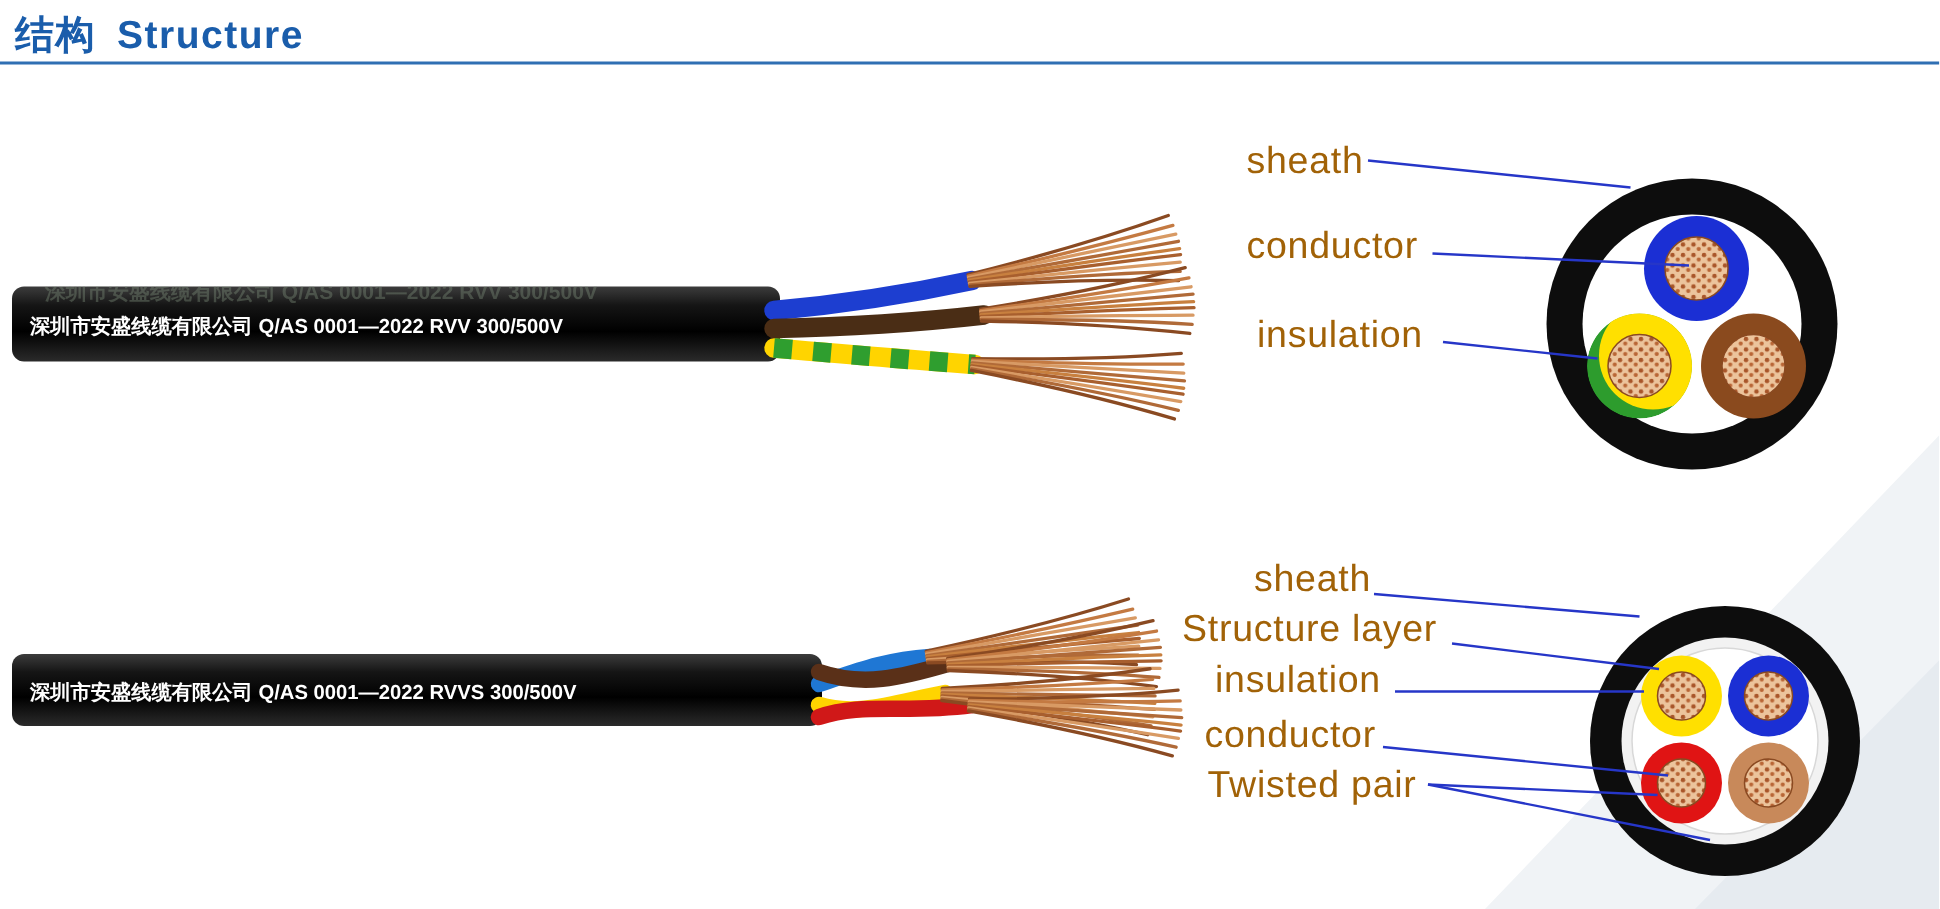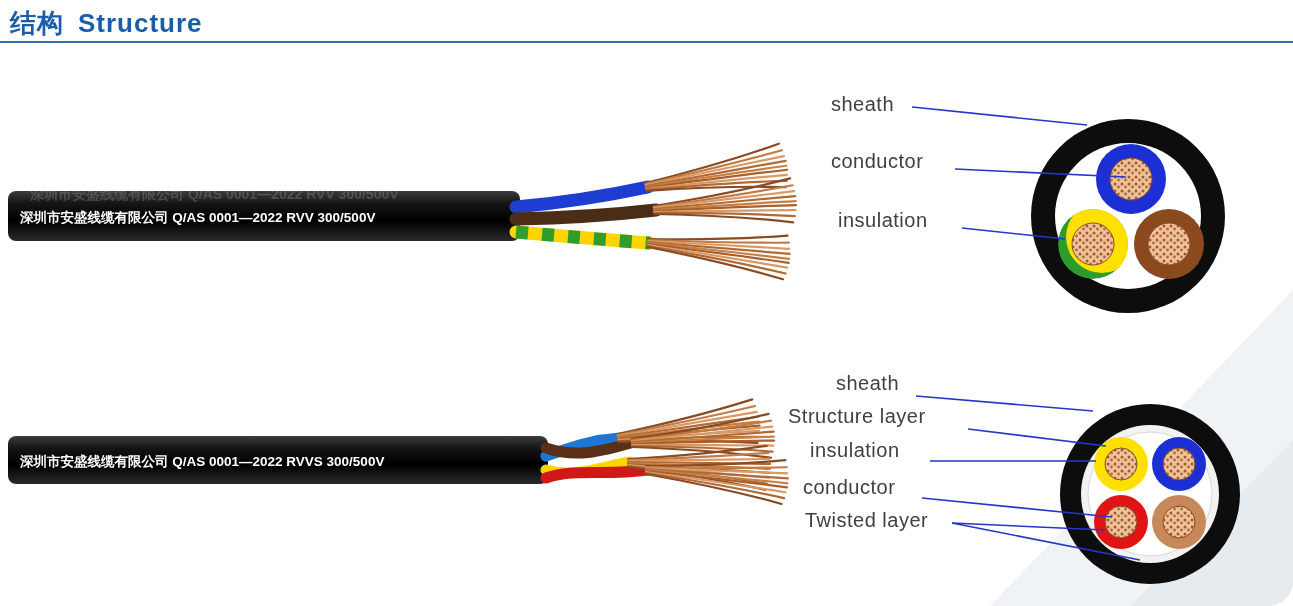--- a/index.html
+++ b/index.html
@@ -1,23 +1,23 @@
 <!DOCTYPE html>
 <html><head>
 <meta charset="utf-8">
 <style>
   html,body{margin:0;padding:0;background:#ffffff;}
   .page{position:relative;width:1293px;height:606px;background:#ffffff;overflow:hidden;
-        font-family:"Liberation Sans", sans-serif;border-radius:25px;}
+        font-family:"Liberation Sans", sans-serif;}
   .header{position:absolute;top:0;left:0;width:100%;}
   .title{margin:6px 0 0 10px;font-size:26px;font-weight:bold;color:#1a5dab;letter-spacing:1px;}
   .title .en{margin-left:14px;}
   .rule{position:absolute;top:41px;left:0;width:1293px;border-bottom:2px solid #2f6fb3;}
   .diagram-svg{position:absolute;top:0;left:0;}
-  .label{position:absolute;font-size:20px;color:#404040;letter-spacing:0.5px;white-space:nowrap;}
+  .label{position:absolute;font-size:25px;color:#a16207;letter-spacing:0.5px;white-space:nowrap;}
   .cable-print{font-size:13.5px;font-weight:bold;fill:#ffffff;font-family:"Liberation Sans",sans-serif;}
   .emboss{font-size:14px;font-weight:bold;fill:#7d8f7a;opacity:.4;font-family:"Liberation Sans",sans-serif;}
 </style>
 </head>
 <body>
 
 <div class="page">
 
   <div class="header">
     <h1 class="title"><span class="zh">结构</span><span class="en">Structure</span></h1>
@@ -139,15 +139,15 @@
   </svg>
 
   <div class="label" style="top:93px;left:831px">sheath</div>
   <div class="label" style="top:150px;left:831px">conductor</div>
   <div class="label" style="top:209px;left:838px">insulation</div>
 
   <div class="label" style="top:372px;left:836px">sheath</div>
   <div class="label" style="top:405px;left:788px">Structure layer</div>
   <div class="label" style="top:439px;left:810px">insulation</div>
   <div class="label" style="top:476px;left:803px">conductor</div>
-  <div class="label" style="top:509px;left:805px">Twisted layer</div>
+  <div class="label" style="top:509px;left:805px">Twisted pair</div>
 
 </div>
 
 </body></html>

